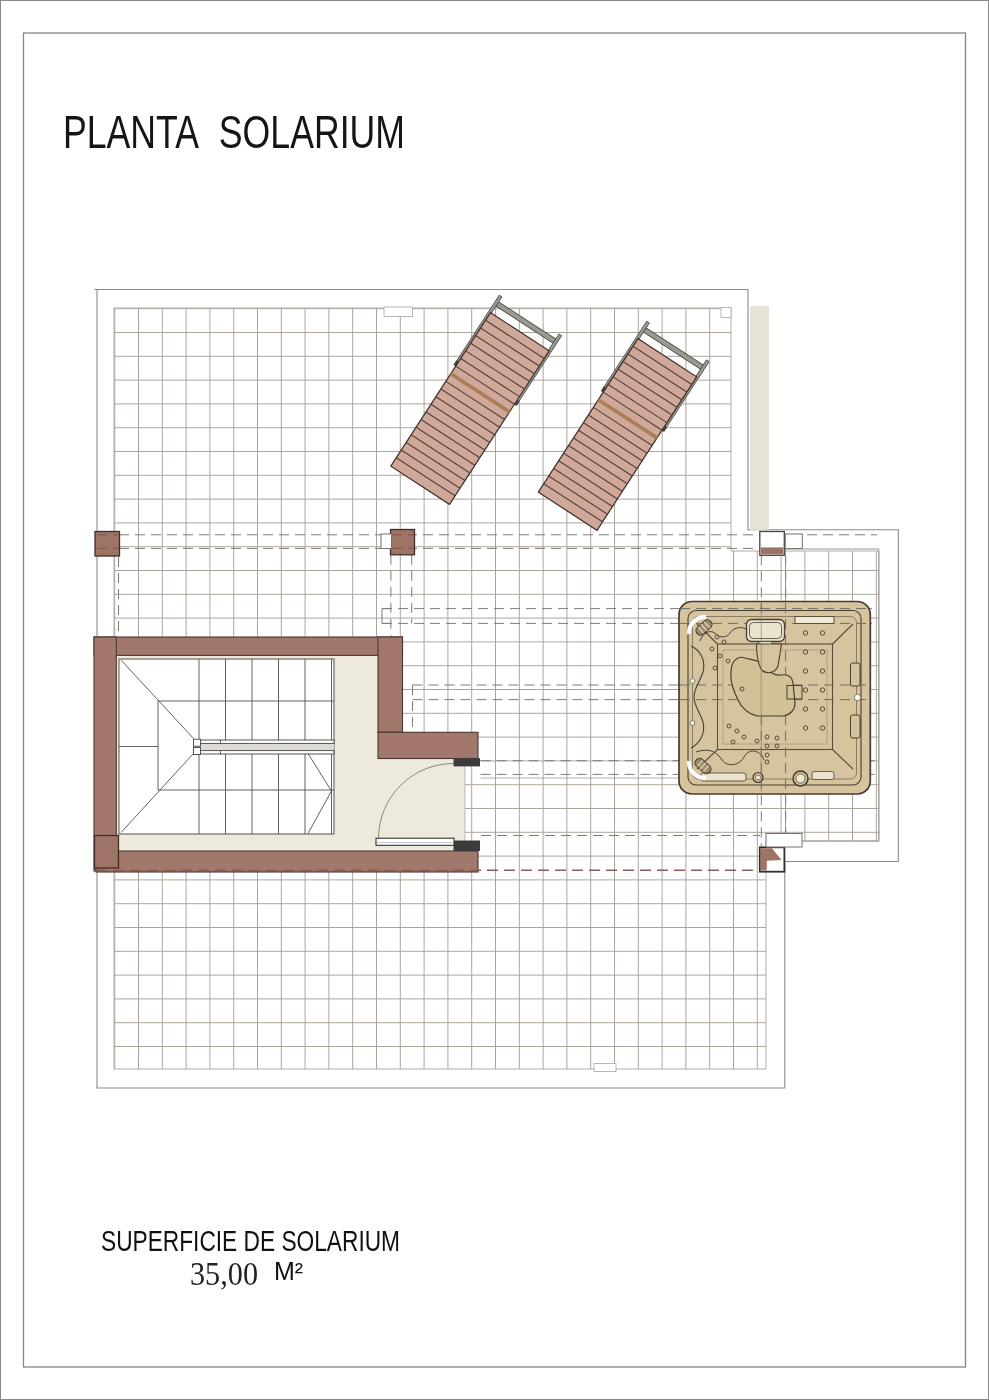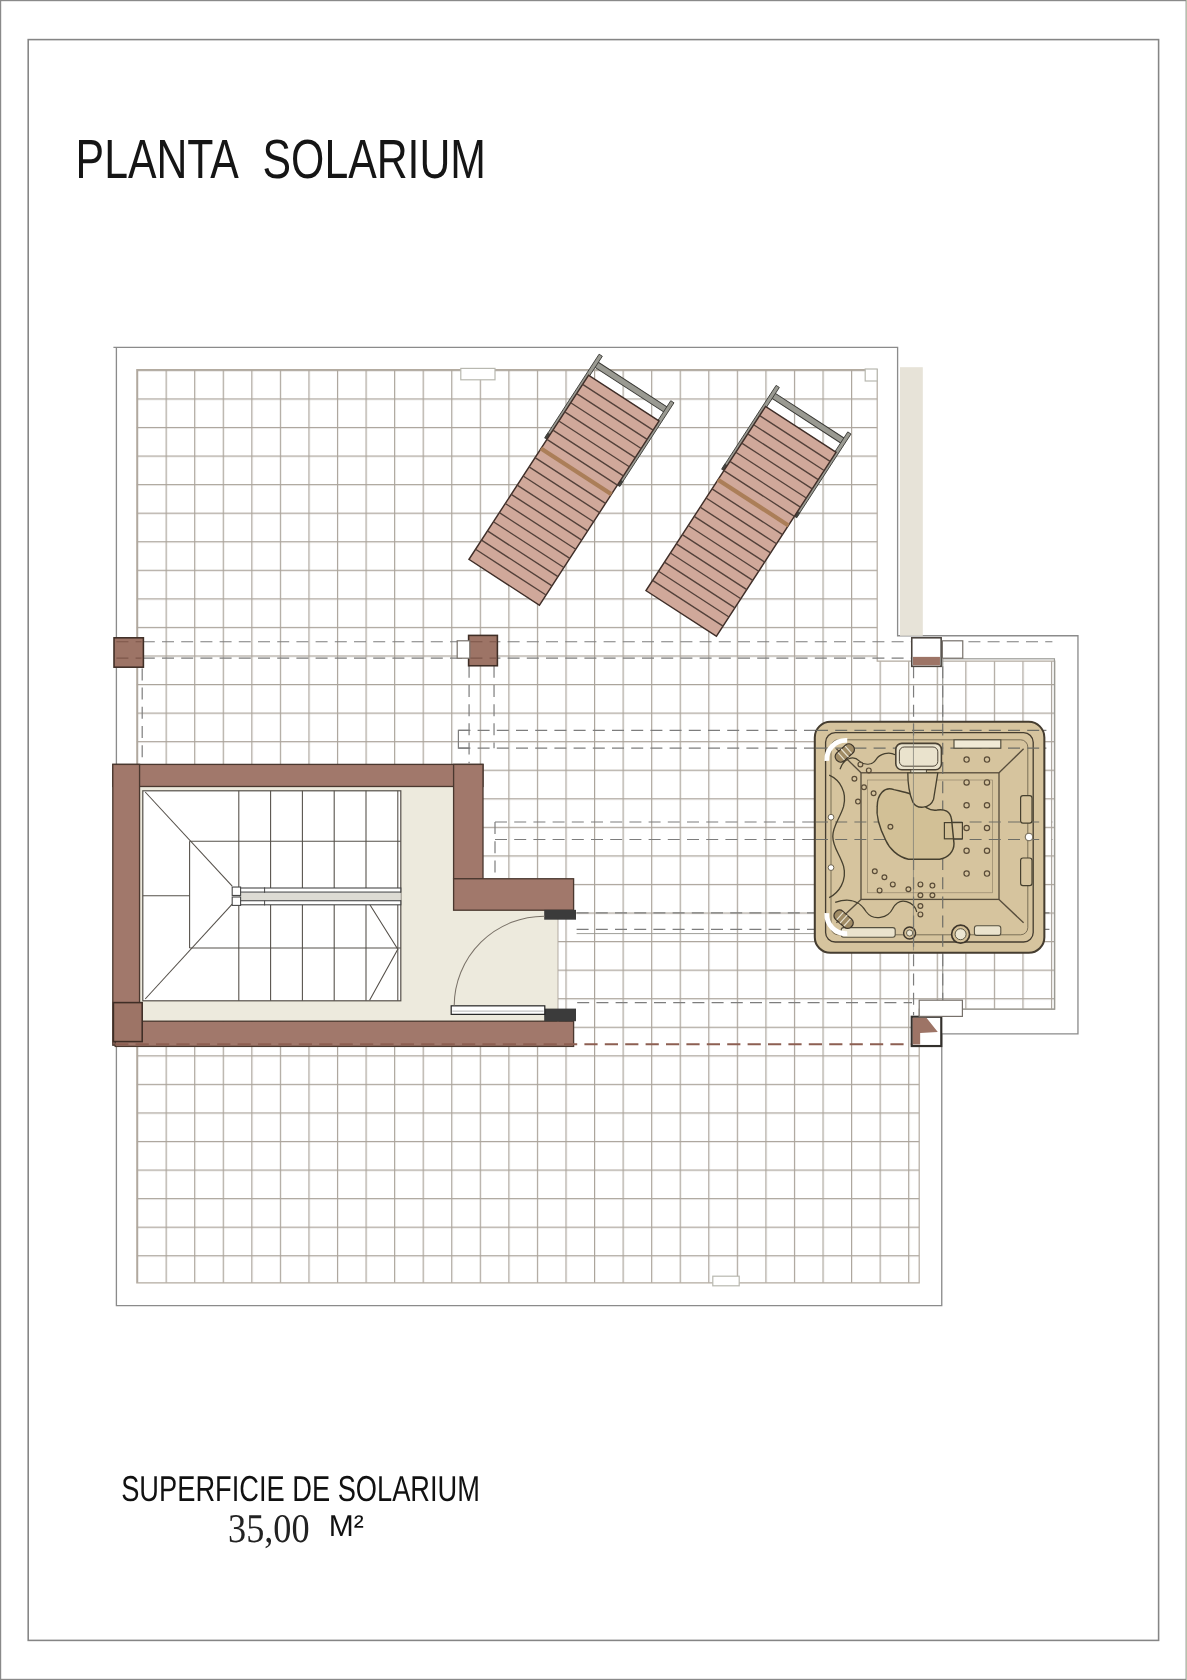--- a/index.html
+++ b/index.html
@@ -1,16 +1,16 @@
 <!DOCTYPE html>
 <html><head>
 <meta charset="utf-8">
 <style>
 html,body{margin:0;padding:0;background:#ffffff;}
-#page{position:relative;width:989px;height:1400px;background:#bef264;overflow:hidden;font-family:"Liberation Sans",sans-serif;}
+#page{position:relative;width:989px;height:1400px;background:#c2410c;overflow:hidden;font-family:"Liberation Sans",sans-serif;}
 </style>
 </head>
 <body>
 <div id="page">
 <svg width="989" height="1400" viewBox="0 0 989 1400" xmlns="http://www.w3.org/2000/svg">
 <defs>
 <pattern id="grid" width="23.8" height="23.8" patternUnits="userSpaceOnUse" x="114.2" y="308.2">
 <path d="M24.3,0.5 H0.5 V24.3" fill="none" stroke="#aba49b" stroke-width="1"></path>
 </pattern>
 </defs>

